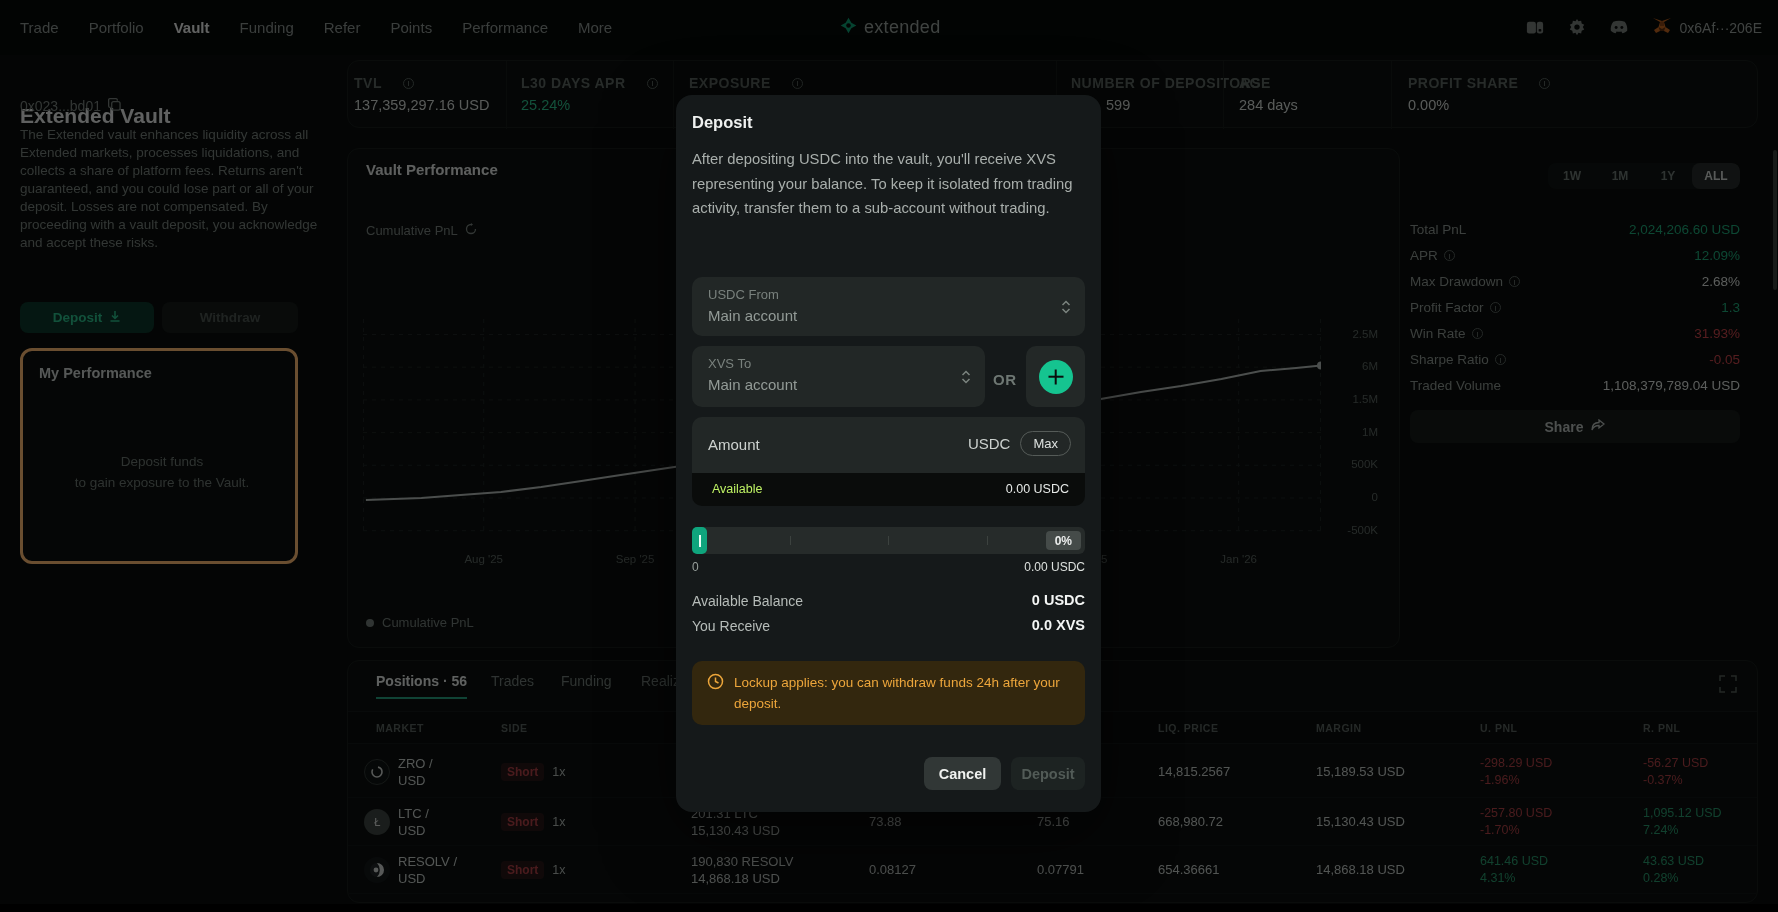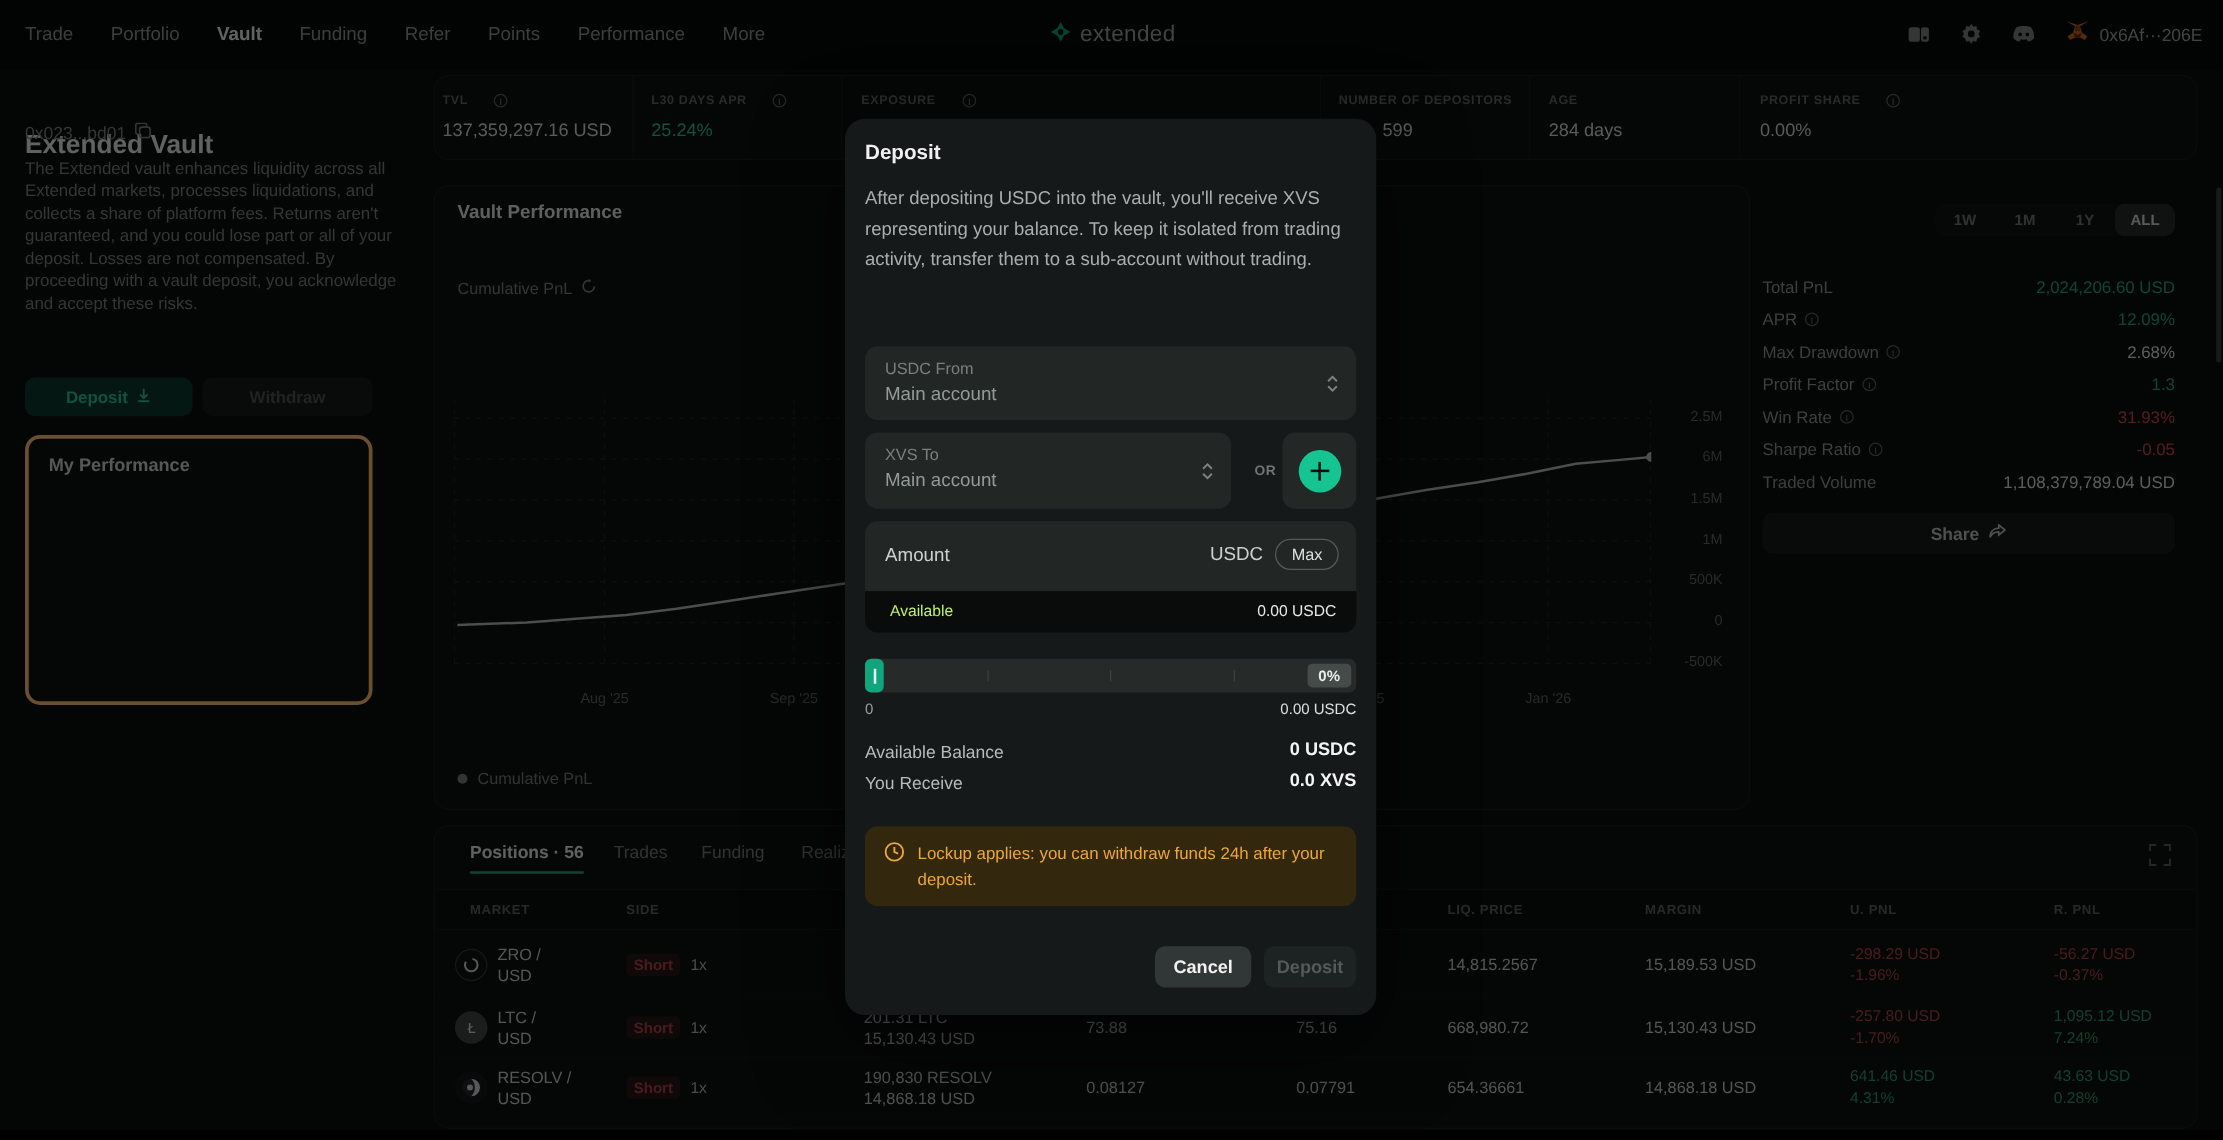--- a/index.html
+++ b/index.html
@@ -27,21 +27,21 @@
   .sb-desc { position:absolute; top:62px; left:0; width:300px; font-size:13.5px; line-height:18px; color:#78827d; }
   .sb-btn-dep { position:absolute; top:238px; left:0; width:134px; height:31px; background:#0d382b; border:none; border-radius:8px; color:#2bc18d; font-size:13.5px; font-weight:700; display:flex; align-items:center; justify-content:center; gap:7px; cursor:pointer; }
   .sb-btn-wd { position:absolute; top:238px; left:142px; width:136px; height:31px; background:#161b1a; border:none; border-radius:8px; color:#4b544f; font-size:13.5px; font-weight:700; display:flex; align-items:center; justify-content:center; cursor:pointer; }
   .sb-panel { position:absolute; top:284px; left:0; width:278px; height:216px; border:3px solid #fdba74; border-radius:12px; background:#0c100f; }
   .sb-panel-title { position:absolute; top:14px; left:16px; font-size:14.5px; font-weight:700; color:#ccd2cf; }
   .sb-empty { position:absolute; top:100px; left:0; width:278px; text-align:center; font-size:13.5px; line-height:21px; color:#6e7873; }
 
   
   .statsbar { position:absolute; left:347px; top:60px; width:1411px; height:68px; background:#0c100f; border:1px solid #181d1c; border-radius:12px; }
   .stat-cell { position:absolute; top:0; height:68px; }
-  .stat-label { position:absolute; top:14px; left:0; font-size:10px; font-weight:700; letter-spacing:.5px; color:#5e6763; white-space:nowrap; display:flex; align-items:center; gap:21px; }
+  .stat-label { position:absolute; top:14px; left:0; font-size:14px; font-weight:700; letter-spacing:.5px; color:#5e6763; white-space:nowrap; display:flex; align-items:center; gap:21px; }
   .stat-value { position:absolute; top:36px; left:0; font-size:14.5px; color:#d3d8d5; white-space:nowrap; }
   .stat-value.green { color:#2ec08c; }
   .stat-div { position:absolute; top:0; width:1px; height:68px; background:#161b1a; }
   .info-i { display:inline-block; width:11px; height:11px; border:1px solid #565f5b; border-radius:50%; position:relative; }
   .info-i::after { content:""; position:absolute; left:4px; top:2.5px; width:1px; height:5px; background:#565f5b; }
 
   
   .perf { position:absolute; left:347px; top:148px; width:1053px; height:500px; background:#0c100f; border:1px solid #181d1c; border-radius:12px; }
   .perf-title { position:absolute; left:18px; top:12px; font-size:15px; font-weight:700; color:#dfe3e1; }
   .metric-sel { position:absolute; left:18px; top:74px; display:flex; align-items:center; gap:7px; font-size:13px; color:#79827e; cursor:pointer; }
@@ -86,21 +86,21 @@
 
   
   .dim { position:absolute; inset:0; background:rgba(0,0,0,.58); z-index:40; }
   .modal { position:absolute; left:676px; top:95px; width:425px; height:717px; background:#15191a; border-radius:16px; box-shadow:0 24px 70px rgba(0,0,0,.55); z-index:50; }
   .m-title { position:absolute; left:16px; top:18px; font-size:16.5px; font-weight:700; color:#eff1f0; }
   .m-desc { position:absolute; left:16px; top:52px; width:397px; font-size:14.8px; line-height:24.5px; color:#a9afac; }
   .m-field { position:absolute; background:#222726; border-radius:10px; cursor:pointer; }
   .m-field-label { position:absolute; left:16px; top:10px; font-size:13px; color:#79817d; }
   .m-field-value { position:absolute; left:16px; top:30px; font-size:15px; color:#939b97; }
   .m-chevs { position:absolute; right:14px; top:50%; margin-top:-8px; }
-  .m-or { position:absolute; left:317px; top:276px; width:28px; text-align:right; font-size:11px; font-weight:700; letter-spacing:.5px; color:#6e7773; }
+  .m-or { position:absolute; left:317px; top:276px; width:28px; text-align:left; font-size:15px; font-weight:700; letter-spacing:.5px; color:#6e7773; }
   .m-plusbox { position:absolute; left:350px; top:251px; width:59px; height:61px; background:#232827; border-radius:10px; display:flex; align-items:center; justify-content:center; cursor:pointer; }
   .m-pluscircle { width:34px; height:34px; border-radius:50%; background:#15c490; position:relative; }
   .m-pluscircle::before, .m-pluscircle::after { content:""; position:absolute; background:#0b0e0d; left:50%; top:50%; }
   .m-pluscircle::before { width:15px; height:2.6px; transform:translate(-50%,-50%); }
   .m-pluscircle::after { width:2.6px; height:15px; transform:translate(-50%,-50%); }
   .m-amount { position:absolute; left:16px; top:322px; width:393px; height:56px; background:#222726; border-radius:10px 10px 0 0; }
   .m-amount-label { position:absolute; left:16px; top:19px; font-size:15px; color:#cdd2cf; }
   .m-amount-right { position:absolute; right:14px; top:14px; display:flex; align-items:center; gap:10px; }
   .m-cur { font-size:15px; color:#cdd2cf; }
   .m-max { background:transparent; border:1px solid #555b58; border-radius:13px; color:#dde1df; font-size:13px; padding:4px 12px; cursor:pointer; }
@@ -199,20 +199,24 @@
             <path d="M6 1 L6 8 M3 5.5 L6 8.5 L9 5.5" stroke="#2bc18d" stroke-width="1.5" fill="none"></path>
             <path d="M1.5 11 L10.5 11" stroke="#2bc18d" stroke-width="1.5"></path>
           </svg>
       </span>
     </button>
     <button class="sb-btn-wd">
       <span>Withdraw</span>
     </button>
     <div class="sb-panel">
       <div class="sb-panel-title">My Performance</div>
+      <div class="sb-empty">
+        <div>Deposit funds</div>
+        <div>to gain exposure to the Vault.</div>
+      </div>
     </div>
   </aside>
 
   <section class="statsbar">
     <div class="stat-cell" style="left:6px">
       <span class="stat-label">
           <span>TVL</span>
           <span class="info-i"></span>
         </span>
       <span class="stat-value">137,359,297.16 USD</span>

